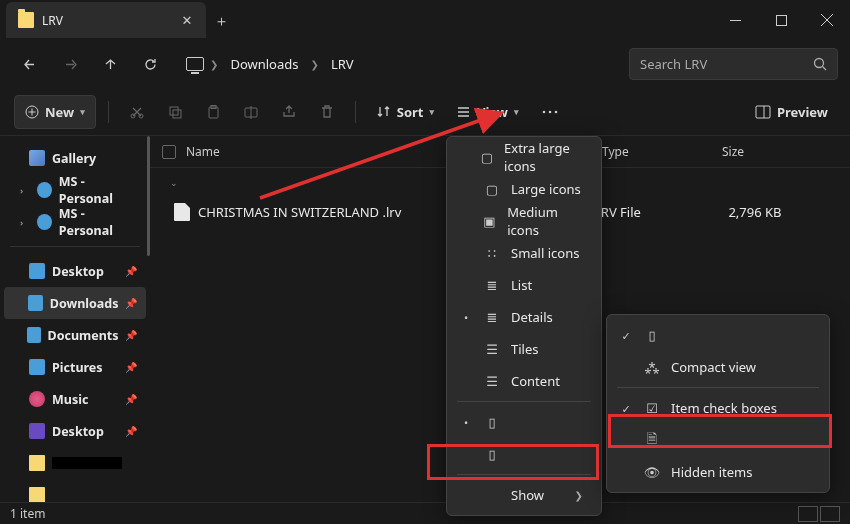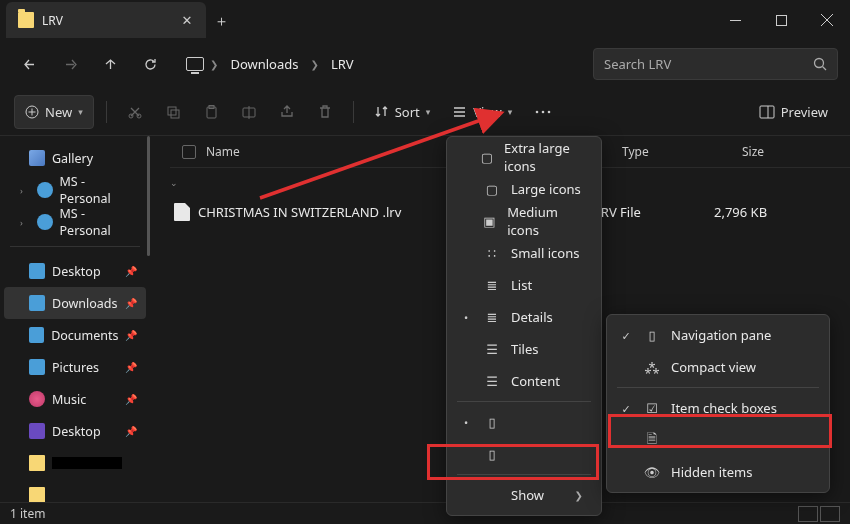--- a/index.html
+++ b/index.html
@@ -12,58 +12,58 @@
 .tab .close { width:14px; height:14px; display:flex; align-items:center; justify-content:center; color:#ccc; font-size:13px; }
 .newtab { margin-left:8px; color:#ccc; font-size:15px; }
 .winbtns { margin-left:auto; display:flex; }
 .winbtn { width:46px; height:40px; display:flex; align-items:center; justify-content:center; color:#ccc; }
 .addrbar { height:48px; display:flex; align-items:center; padding:0 12px; gap:4px; }
 .navbtn { width:36px; height:36px; display:flex; align-items:center; justify-content:center; color:#ccc; border-radius:4px; }
 .navbtn.dim { color:#666; }
 .crumbs { flex:1; display:flex; align-items:center; gap:4px; padding:0 6px; margin-left:8px; }
 .crumb { padding:4px 6px; color:#e8e8e8; font-size:13px; }
 .chev { color:#888; font-size:10px; padding:0 2px; }
-.search { width:245px; height:32px; background:#2c2c2c; border:1px solid #3a3a3a; border-radius:4px; display:flex; align-items:center; padding:0 10px; color:#aaa; justify-content:space-between; }
-.toolbar { height:48px; display:flex; align-items:center; padding:0 14px; gap:6px; border-bottom:1px solid #2a2a2a; }
+.search { width:209px; height:32px; background:#2c2c2c; border:1px solid #3a3a3a; border-radius:4px; display:flex; align-items:center; padding:0 10px; color:#aaa; justify-content:space-between; }
+.toolbar { height:48px; display:flex; align-items:center; padding:0 14px; gap:6px; border-bottom:1px solid #2a2a2a;font-weight:bold; }
 .tbtn { height:34px; padding:0 8px; display:flex; align-items:center; gap:6px; color:#ddd; border-radius:4px; font-size:13px; }
 .tbtn.dim { color:#666; }
 .newbtn { border:1px solid #3a3a3a; background:#2c2c2c; padding:0 10px; }
 .sep { width:1px; height:22px; background:#3a3a3a; margin:0 6px; }
 .spacer { flex:1; }
 .content { display:flex; height:calc(100% - 40px - 48px - 48px - 22px); }
-.sidebar { width:150px; padding:6px 4px; overflow:hidden; position:relative; }
+.sidebar { width:150px; padding:6px 4px; overflow:hidden; position:relative;font-weight:bold; }
 .sbscroll { position:absolute; right:0; top:0; width:3px; height:120px; background:#555; border-radius:2px; }
 .sbitem { display:flex; align-items:center; gap:7px; height:32px; padding:0 8px; border-radius:4px; font-size:12.5px; }
 .sbitem.sub { padding-left:16px; }
 .sbitem .caret { width:10px; color:#888; font-size:9px; }
 .sbitem.active { background:#333; }
 .sbitem .pin { margin-left:auto; color:#777; font-size:10px; }
 .ic { width:16px; height:16px; display:inline-block; }
 .ic.gallery { background:linear-gradient(135deg,#7aa8e6,#4a78c0); border-radius:2px; }
 .ic.cloud { background:#4a9ed8; border-radius:50%; }
 .ic.desk { background:#4a9ed8; border-radius:2px; }
 .ic.dl { background:#4a9ed8; border-radius:2px; }
 .ic.doc { background:#4a9ed8; border-radius:2px; }
 .ic.pic { background:#4a9ed8; border-radius:2px; }
 .ic.mus { background:radial-gradient(circle,#e85a8a,#c03a6a); border-radius:50%; }
 .ic.vid { background:#6a4ac0; border-radius:2px; }
 .ic.fold { background:#f8d775; border-radius:1px; }
 .sbhr { height:1px; background:#333; margin:8px 6px; }
 .main { flex:1; position:relative; }
-.colheads { display:flex; height:32px; align-items:center; padding:0 12px; border-bottom:1px solid #2a2a2a; font-size:12px; color:#ccc;margin-left:20px; }
+.colheads { display:flex; height:32px; align-items:center; padding:0 12px; border-bottom:1px solid #2a2a2a; font-size:12px; color:#ccc; }
 .ch-name { display:flex; align-items:center; gap:10px; width:440px; }
 .ch-type { width:120px; }
 .ch-size { flex:1; }
 .checkbox { width:14px; height:14px; border:1px solid #666; border-radius:2px; }
 .group { padding:8px 20px; display:flex; align-items:center; gap:6px; font-size:12.5px; color:#ccc; }
 .group .gcaret { color:#888; font-size:9px; }
 .row { display:flex; align-items:center; height:30px; padding:0 24px; font-size:13px; }
 .row .fname { display:flex; align-items:center; gap:8px; width:420px; }
 .row .ftype { width:120px; }
-.row .fsize { flex:1; text-align:left; padding-right:30px; }
+.row .fsize { flex:1; text-align:center; padding-right:30px; }
 .fileicon { width:16px; height:18px; background:#e8e8e8; border-radius:1px; position:relative; }
 .fileicon::after { content:""; position:absolute; top:0; right:0; border-style:solid; border-width:0 5px 5px 0; border-color:transparent #1a1a1a transparent transparent; }
 .status { height:22px; display:flex; align-items:center; padding:0 10px; font-size:12px; color:#ccc; border-top:1px solid #2a2a2a; justify-content:space-between; }
 .viewtoggles { display:flex; gap:2px; }
 .vt { width:20px; height:16px; border:1px solid #555; }
 .menu { position:absolute; background:#2c2c2c; border:1px solid #444; border-radius:6px; padding:4px; box-shadow:0 4px 20px rgba(0,0,0,.5); z-index:10; }
 .mitem { display:flex; align-items:center; gap:10px; height:32px; padding:0 14px 0 8px; border-radius:4px; font-size:13px; color:#e8e8e8; }
 .mitem .ind { width:14px; display:flex; justify-content:center; color:#ccc; font-size:11px; }
 .mitem .micon { width:18px; display:flex; justify-content:center; color:#ccc; }
 .mitem .marrow { margin-left:auto; color:#aaa; font-size:10px; }
@@ -373,21 +373,20 @@
       <span class="micon"></span>
       <span>Show</span>
       <span class="marrow">❯</span>
     </div>
 </div>
 
 <div class="menu" style="left:606px; top:314px; width:224px;">
   <div class="mitem">
       <span class="ind">✓</span>
       <span class="micon">▯</span>
-      <span>Navigation pane</span>
     </div>
   <div class="mitem">
       <span class="ind"></span>
       <span class="micon">⁂</span>
       <span>Compact view</span>
     </div>
   <div class="mhr"></div>
   <div class="mitem">
       <span class="ind">✓</span>
       <span class="micon">☑</span>

